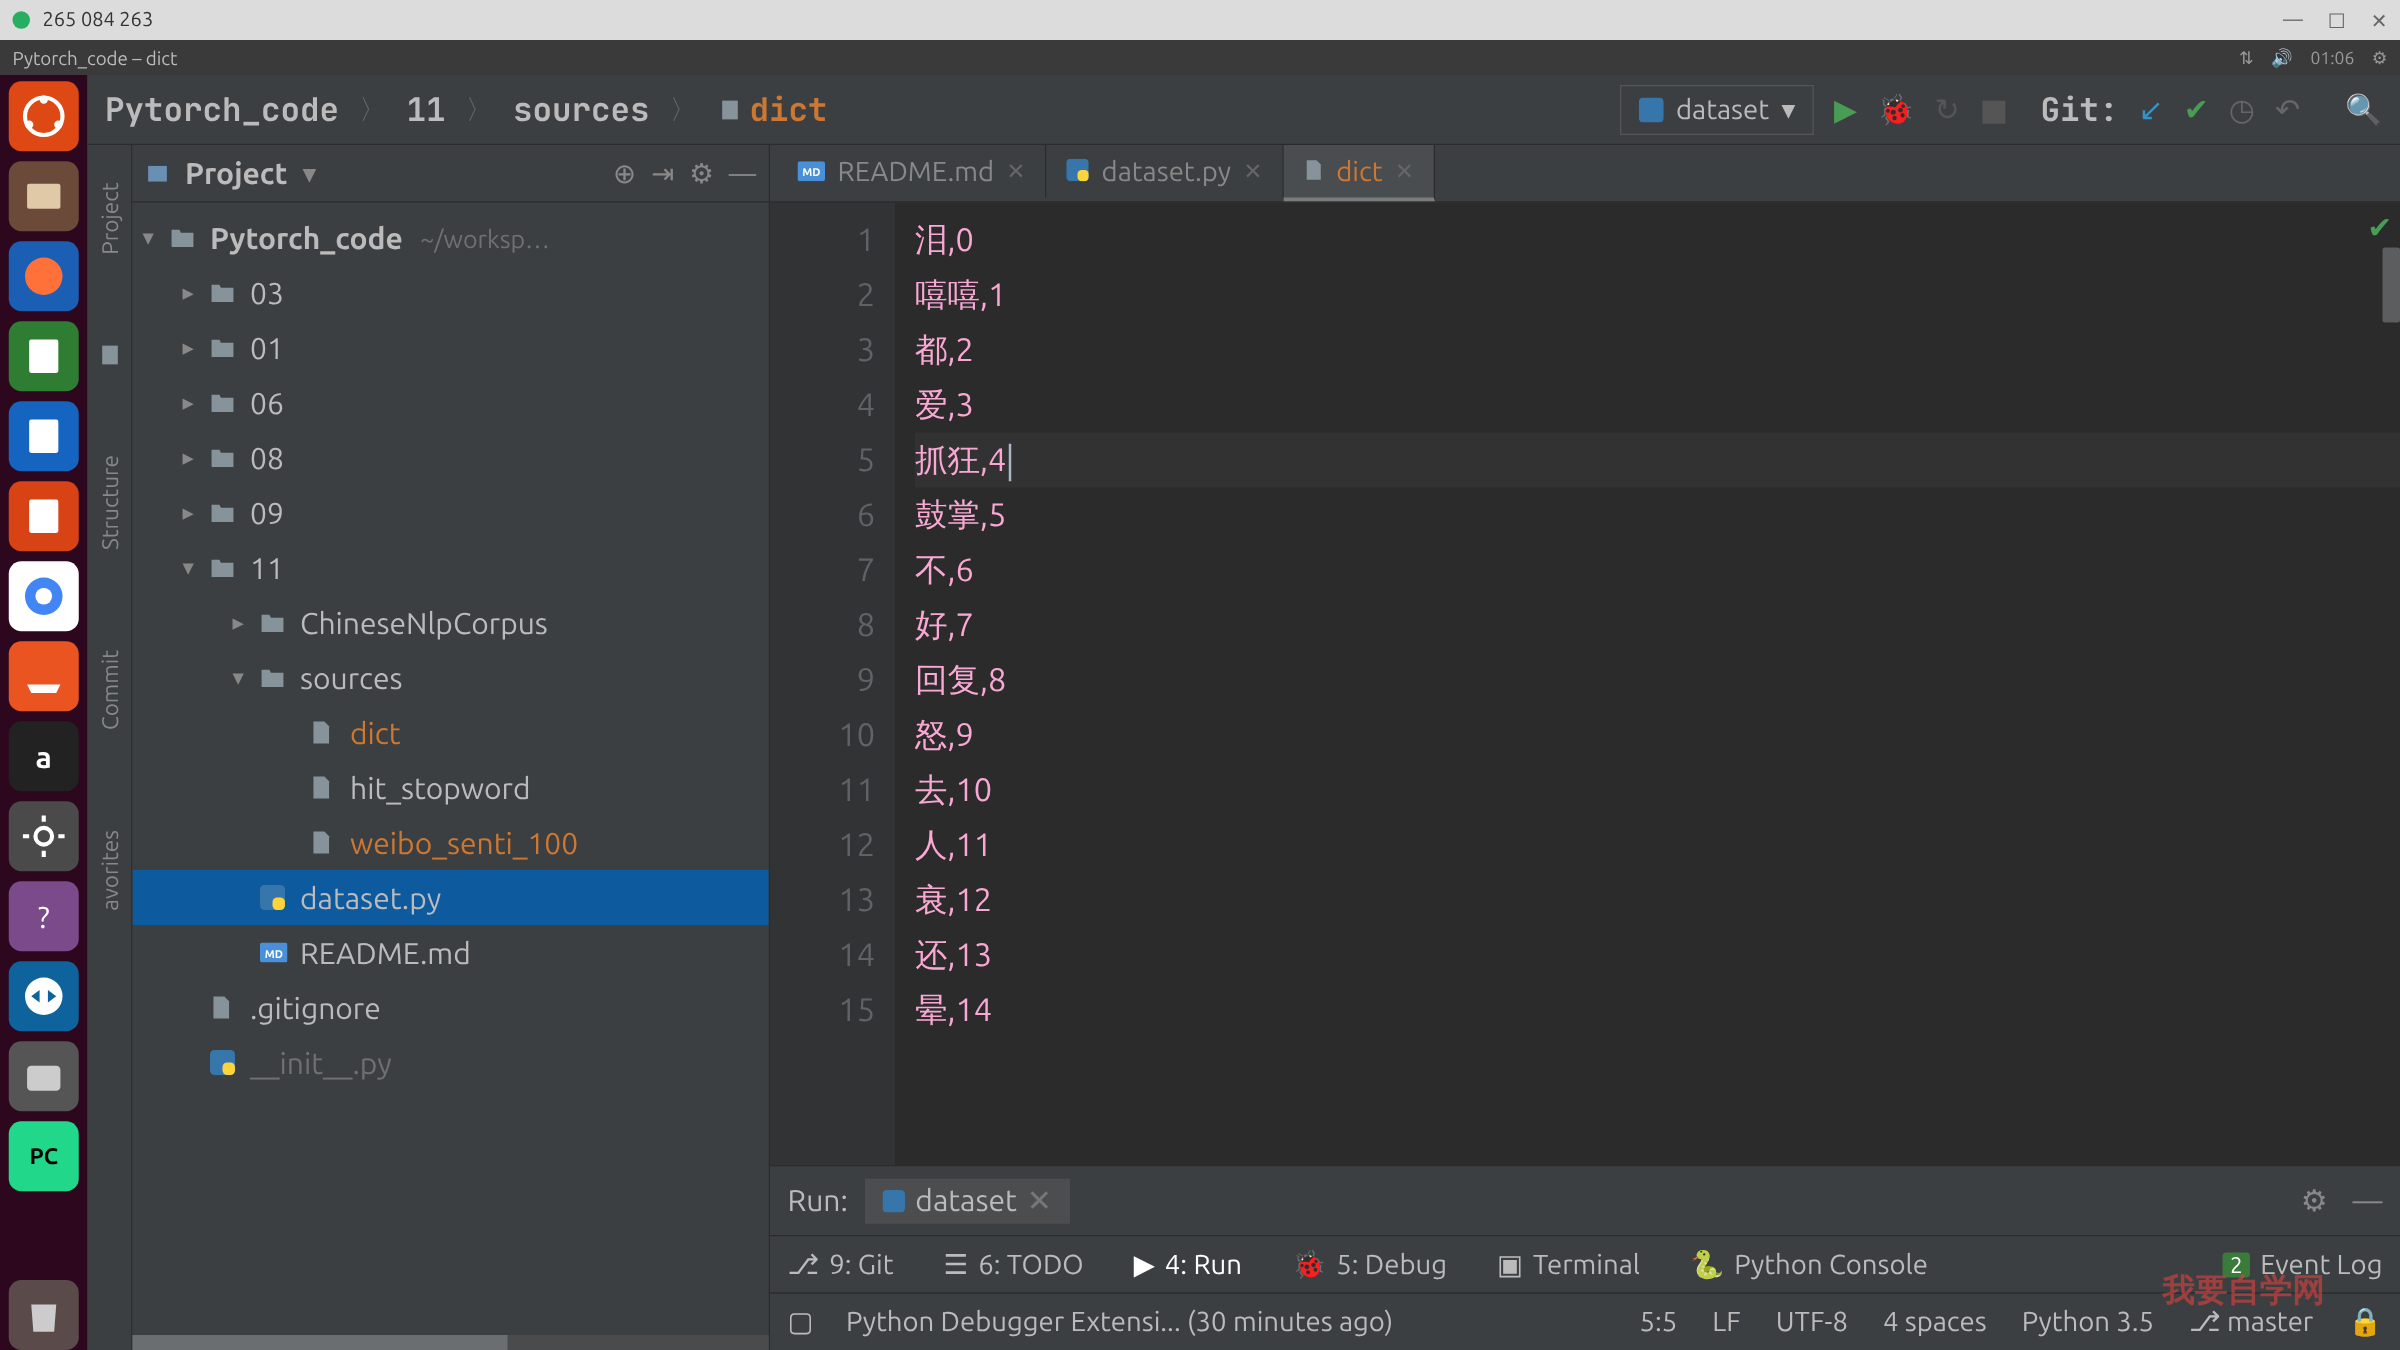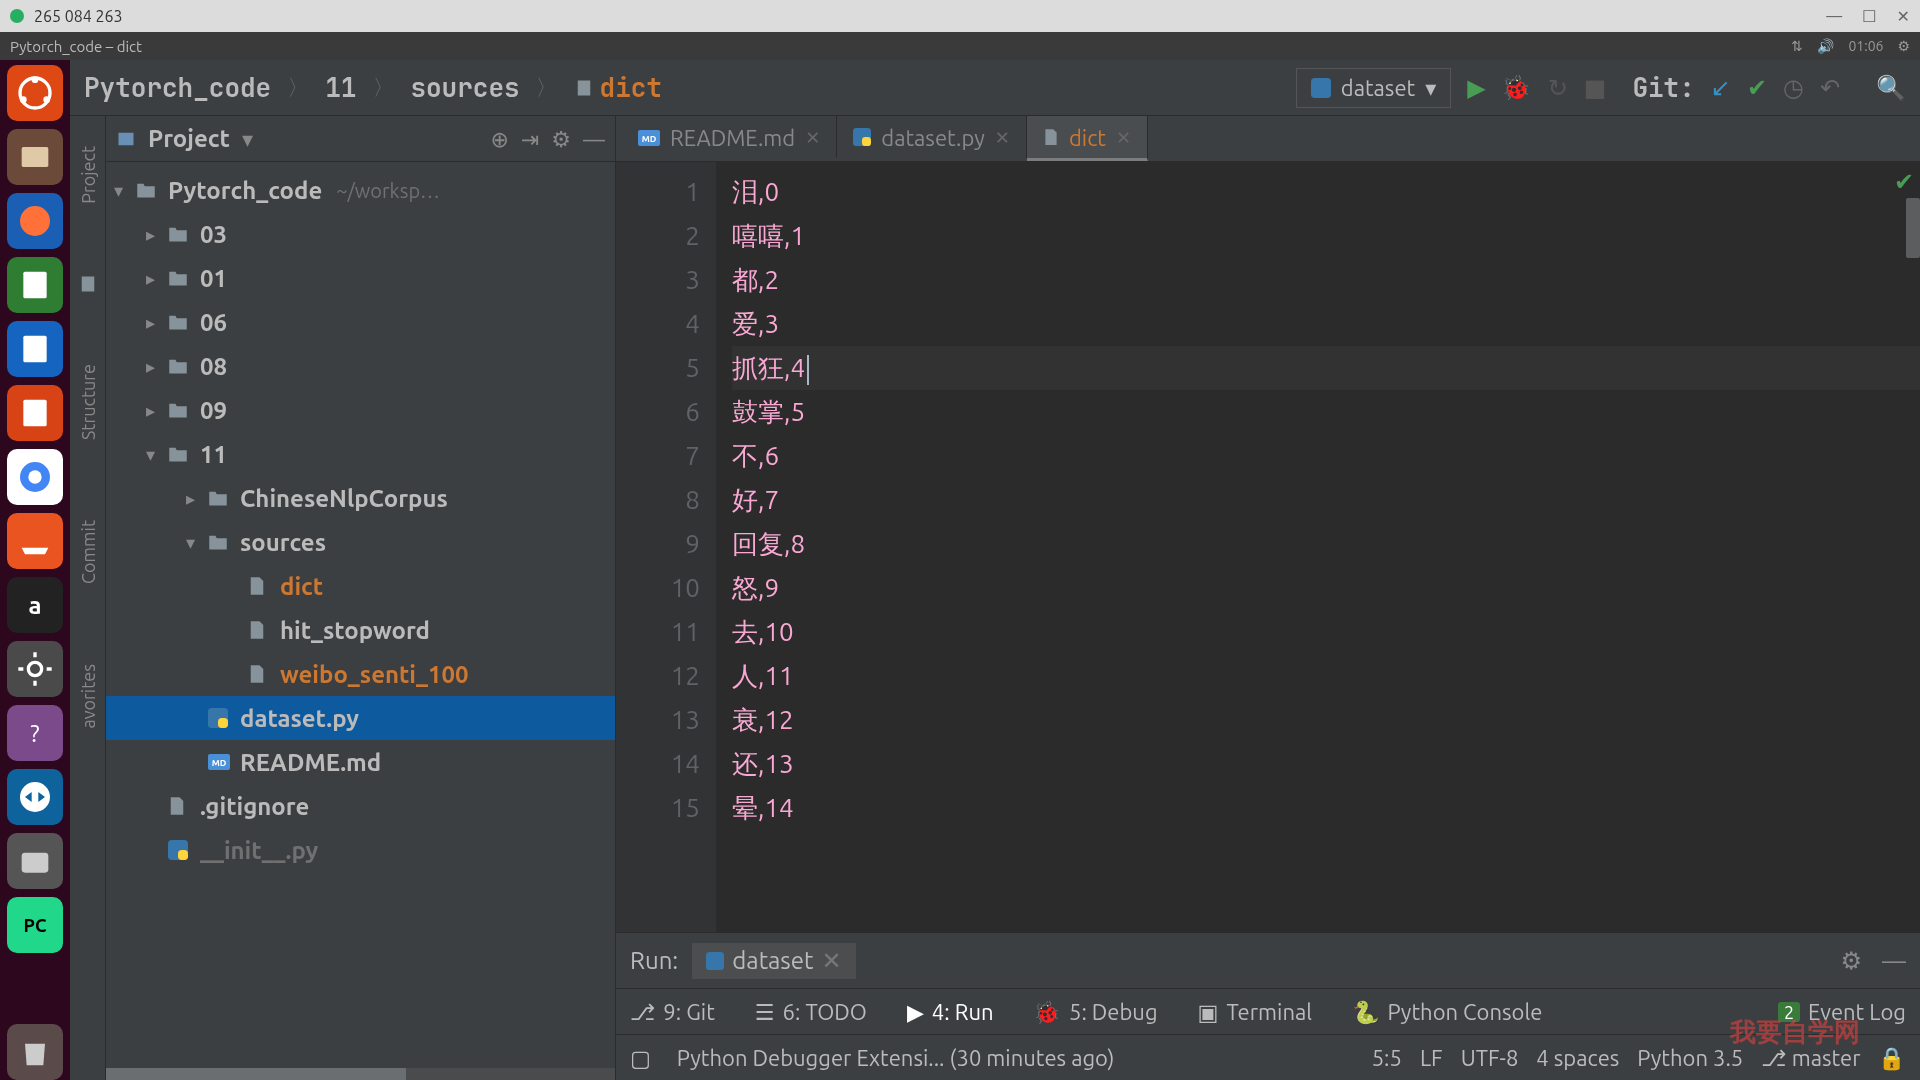--- a/index.html
+++ b/index.html
@@ -37,21 +37,21 @@
 .proj-tool { width: 510px; background: #3c3f41; border-right: 1px solid #2b2b2b; display: flex; flex-direction: column; font-family: "JetBrains Mono", monospace; position: relative; }
 .proj-head { height: 46px; display: flex; align-items: center; padding: 0 10px; gap: 12px; border-bottom: 1px solid #2b2b2b; }
 .proj-head .pname { font-size: 24px; font-weight: 700; color: #bbb; }
 .proj-head .picon { font-size: 22px; color: #888; cursor: pointer; }
 
 .tree { flex: 1; overflow-y: auto; font-size: 24px; padding: 6px 0; }
 .tree-row { display: flex; align-items: center; height: 44px; padding: 0 8px; cursor: pointer; white-space: nowrap; }
 .tree-row.selected { background: #0d5a9e; color: #fff; }
 .tree-arrow { width: 22px; display: inline-block; color: #888; font-size: 18px; }
 .tree-ico { width: 24px; margin-right: 8px; display: inline-flex; align-items: center; }
-.tree-label { color: #bbb; font-weight: bold; }
+.tree-label { color: #bbb; }
 .tree-label.orange { color: #cc7832; }
 .tree-label.grey { color: #707070; }
 .tree-suffix { color: #707070; margin-left: 14px; font-size: 20px; }
 .ind1 { padding-left: 40px; } .ind2 { padding-left: 80px; } .ind3 { padding-left: 120px; }
 .proj-scrollbar { position: absolute; right: 0; bottom: 0; left: 0; height: 12px; background: #494b4d; }
 .proj-scrollthumb { position: absolute; bottom: 0; left: 0; height: 12px; width: 300px; background: #6b6e70; }
 
 .editor-area { flex: 1; display: flex; flex-direction: column; background: #2b2b2b; }
 .tab-bar { height: 46px; display: flex; align-items: flex-end; background: #3c3f41; border-bottom: 1px solid #2b2b2b; padding-left: 6px; }
 .tab { height: 42px; display: flex; align-items: center; padding: 0 16px; gap: 10px; font-size: 22px; font-family: "JetBrains Mono", monospace; color: #888; border-right: 1px solid #2b2b2b; cursor: pointer; }
@@ -73,21 +73,21 @@
 .run-panel .rclose { color: #777; }
 .run-panel .rtools { margin-left: auto; display: flex; gap: 20px; color: #888; }
 
 .tool-btn-bar { height: 46px; background: #3c3f41; border-top: 1px solid #2b2b2b; display: flex; align-items: center; padding: 0 14px; font-size: 22px; font-family: "JetBrains Mono", monospace; gap: 40px; }
 .tool-btn-bar .btn { display: flex; align-items: center; gap: 8px; cursor: pointer; color: #bbb; }
 .tool-btn-bar .btn.active { color: #fff; }
 .tool-btn-bar .eventlog { margin-left: auto; }
 .badge { background: #3a7a3a; color: #fff; border-radius: 3px; padding: 0 6px; font-size: 18px; }
 
 .status-bar { height: 46px; background: #3c3f41; border-top: 1px solid #2b2b2b; display: flex; align-items: center; padding: 0 14px; font-size: 22px; font-family: "JetBrains Mono", monospace; color: #bbb; gap: 26px; }
-.status-bar .right-chunk { margin-left: auto; display: flex; gap: 18px; align-items: center; }
+.status-bar .right-chunk { margin-left: auto; display: flex; gap: 28px; align-items: center; }
 .watermark { position: absolute; right: 60px; bottom: 30px; color: #e04040; font-size: 26px; opacity: .6; font-weight: 700; }
 
 .folder-svg { fill: #87939a; }
 .file-svg { fill: #87939a; }
 </style>
 </head>
 <body>
 
 <div class="top-title-bar">
   <span class="dot"></span>

